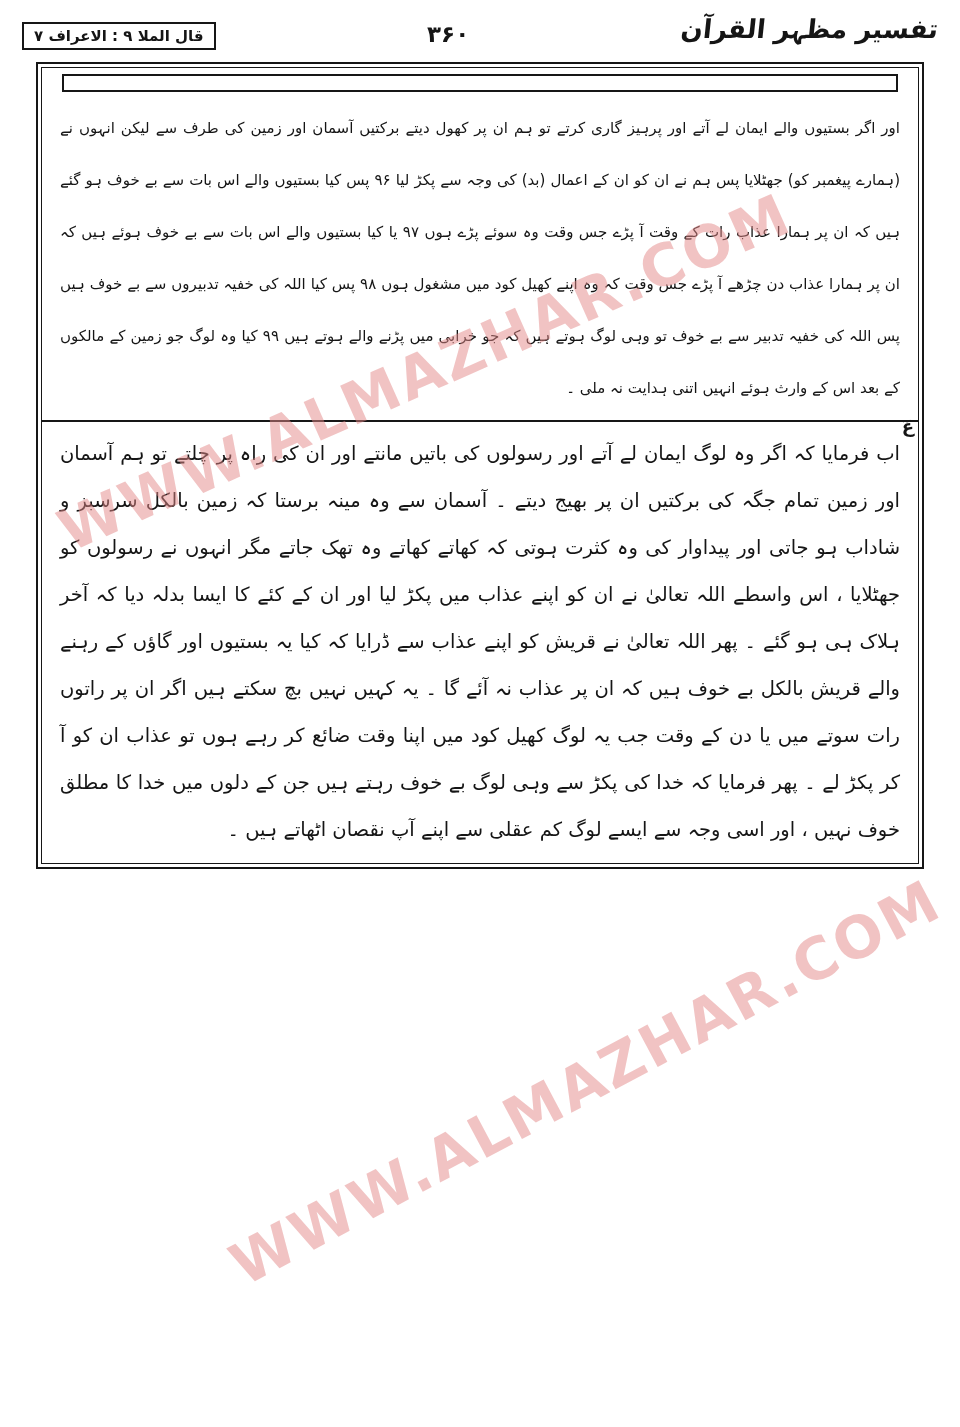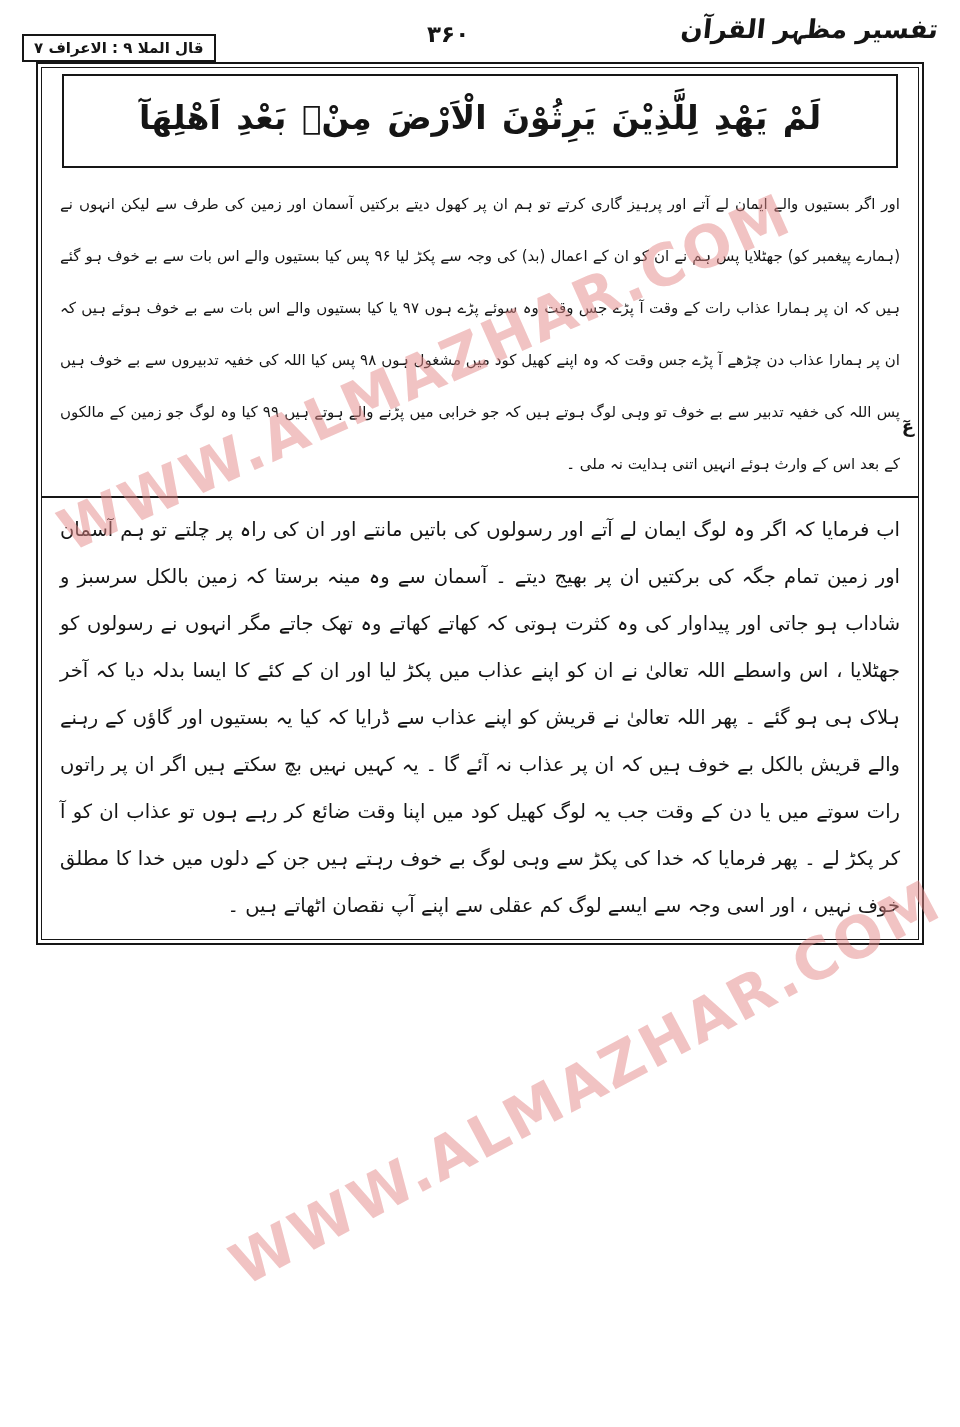--- a/index.html
+++ b/index.html
@@ -21,21 +21,21 @@
     font-size:26px;font-weight:bold;
     transform:skewX(-6deg);
     white-space:nowrap;
   }
   .page-number{
     font-size:23px;font-weight:bold;align-self:center;margin-top:2px;
   }
   .surah-ref{
     border:2px solid #161616;
     font-size:15px;font-weight:bold;
-    padding:3px 10px;margin-top:20px;
+    padding:3px 10px;margin-top:8px;
     white-space:nowrap;
   }
   
   .frame{
     margin:10px 36px 0 36px;
     border:2px solid #161616;
     padding:3px;
     background:#fff;
     position:relative;
   }
@@ -114,21 +114,20 @@
   <div class="header">
     <div class="book-title">تفسیر مظہر القرآن</div>
     <div class="page-number">۳۶۰</div>
     <div class="surah-ref">قال الملا ۹ : الاعراف ۷</div>
   </div>
 
   <div class="frame">
     <div class="frame-inner">
 
       <div class="quran-box">
-        <div class="q-line center">لَمْ يَهْدِ لِلَّذِيْنَ يَرِثُوْنَ الْاَرْضَ مِنْۢ بَعْدِ اَهْلِهَآ</div>
       </div>
 
       <div class="ruku">عٓ</div>
 
       <div class="urdu translation">اور اگر بستیوں والے ایمان لے آتے اور پرہیز گاری کرتے تو ہم ان پر کھول دیتے برکتیں آسمان اور زمین کی طرف سے لیکن انہوں نے (ہمارے پیغمبر کو) جھٹلایا پس ہم نے ان کو ان کے اعمال (بد) کی وجہ سے پکڑ لیا ۹۶ پس کیا بستیوں والے اس بات سے بے خوف ہو گئے ہیں کہ ان پر ہمارا عذاب رات کے وقت آ پڑے جس وقت وہ سوئے پڑے ہوں ۹۷ یا کیا بستیوں والے اس بات سے بے خوف ہوئے ہیں کہ ان پر ہمارا عذاب دن چڑھے آ پڑے جس وقت کہ وہ اپنے کھیل کود میں مشغول ہوں ۹۸ پس کیا اللہ کی خفیہ تدبیروں سے بے خوف ہیں پس اللہ کی خفیہ تدبیر سے بے خوف تو وہی لوگ ہوتے ہیں کہ جو خرابی میں پڑنے والے ہوتے ہیں ۹۹ کیا وہ لوگ جو زمین کے مالکوں کے بعد اس کے وارث ہوئے انہیں اتنی ہدایت نہ ملی ۔</div>
 
       <div class="divider"></div>
 
       <div class="urdu commentary">اب فرمایا کہ اگر وہ لوگ ایمان لے آتے اور رسولوں کی باتیں مانتے اور ان کی راہ پر چلتے تو ہم آسمان اور زمین تمام جگہ کی برکتیں ان پر بھیج دیتے ۔ آسمان سے وہ مینہ برستا کہ زمین بالکل سرسبز و شاداب ہو جاتی اور پیداوار کی وہ کثرت ہوتی کہ کھاتے کھاتے وہ تھک جاتے مگر انہوں نے رسولوں کو جھٹلایا ، اس واسطے اللہ تعالیٰ نے ان کو اپنے عذاب میں پکڑ لیا اور ان کے کئے کا ایسا بدلہ دیا کہ آخر ہلاک ہی ہو گئے ۔ پھر اللہ تعالیٰ نے قریش کو اپنے عذاب سے ڈرایا کہ کیا یہ بستیوں اور گاؤں کے رہنے والے قریش بالکل بے خوف ہیں کہ ان پر عذاب نہ آئے گا ۔ یہ کہیں نہیں بچ سکتے ہیں اگر ان پر راتوں رات سوتے میں یا دن کے وقت جب یہ لوگ کھیل کود میں اپنا وقت ضائع کر رہے ہوں تو عذاب ان کو آ کر پکڑ لے ۔ پھر فرمایا کہ خدا کی پکڑ سے وہی لوگ بے خوف رہتے ہیں جن کے دلوں میں خدا کا مطلق خوف نہیں ، اور اسی وجہ سے ایسے لوگ کم عقلی سے اپنے آپ نقصان اٹھاتے ہیں ۔</div>
 

